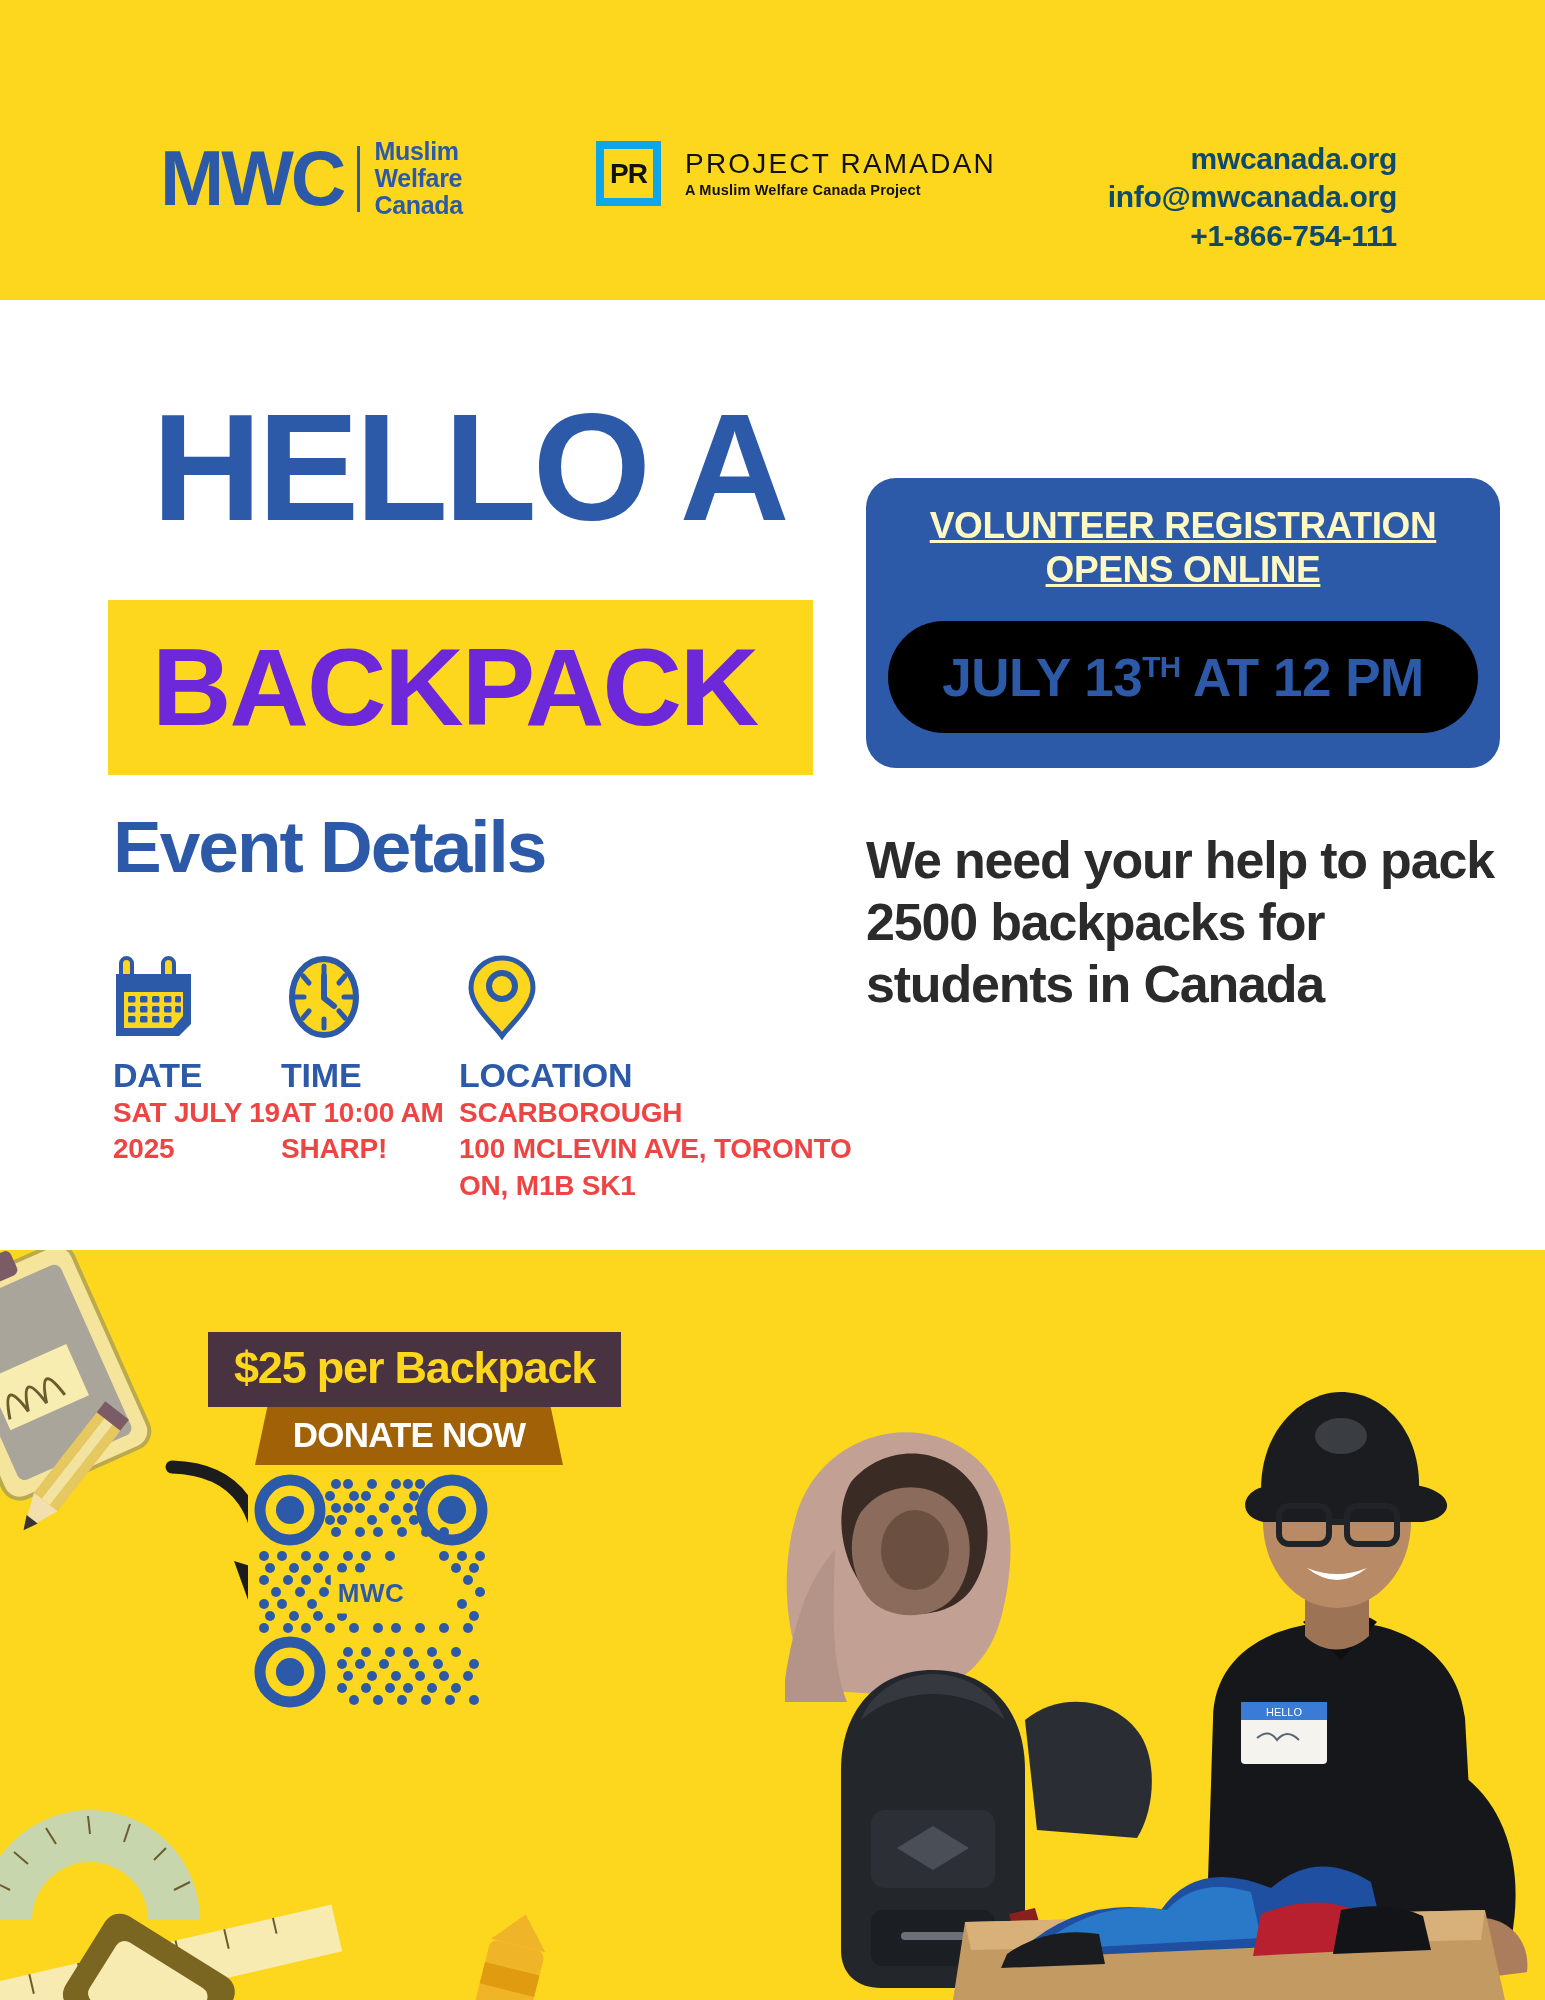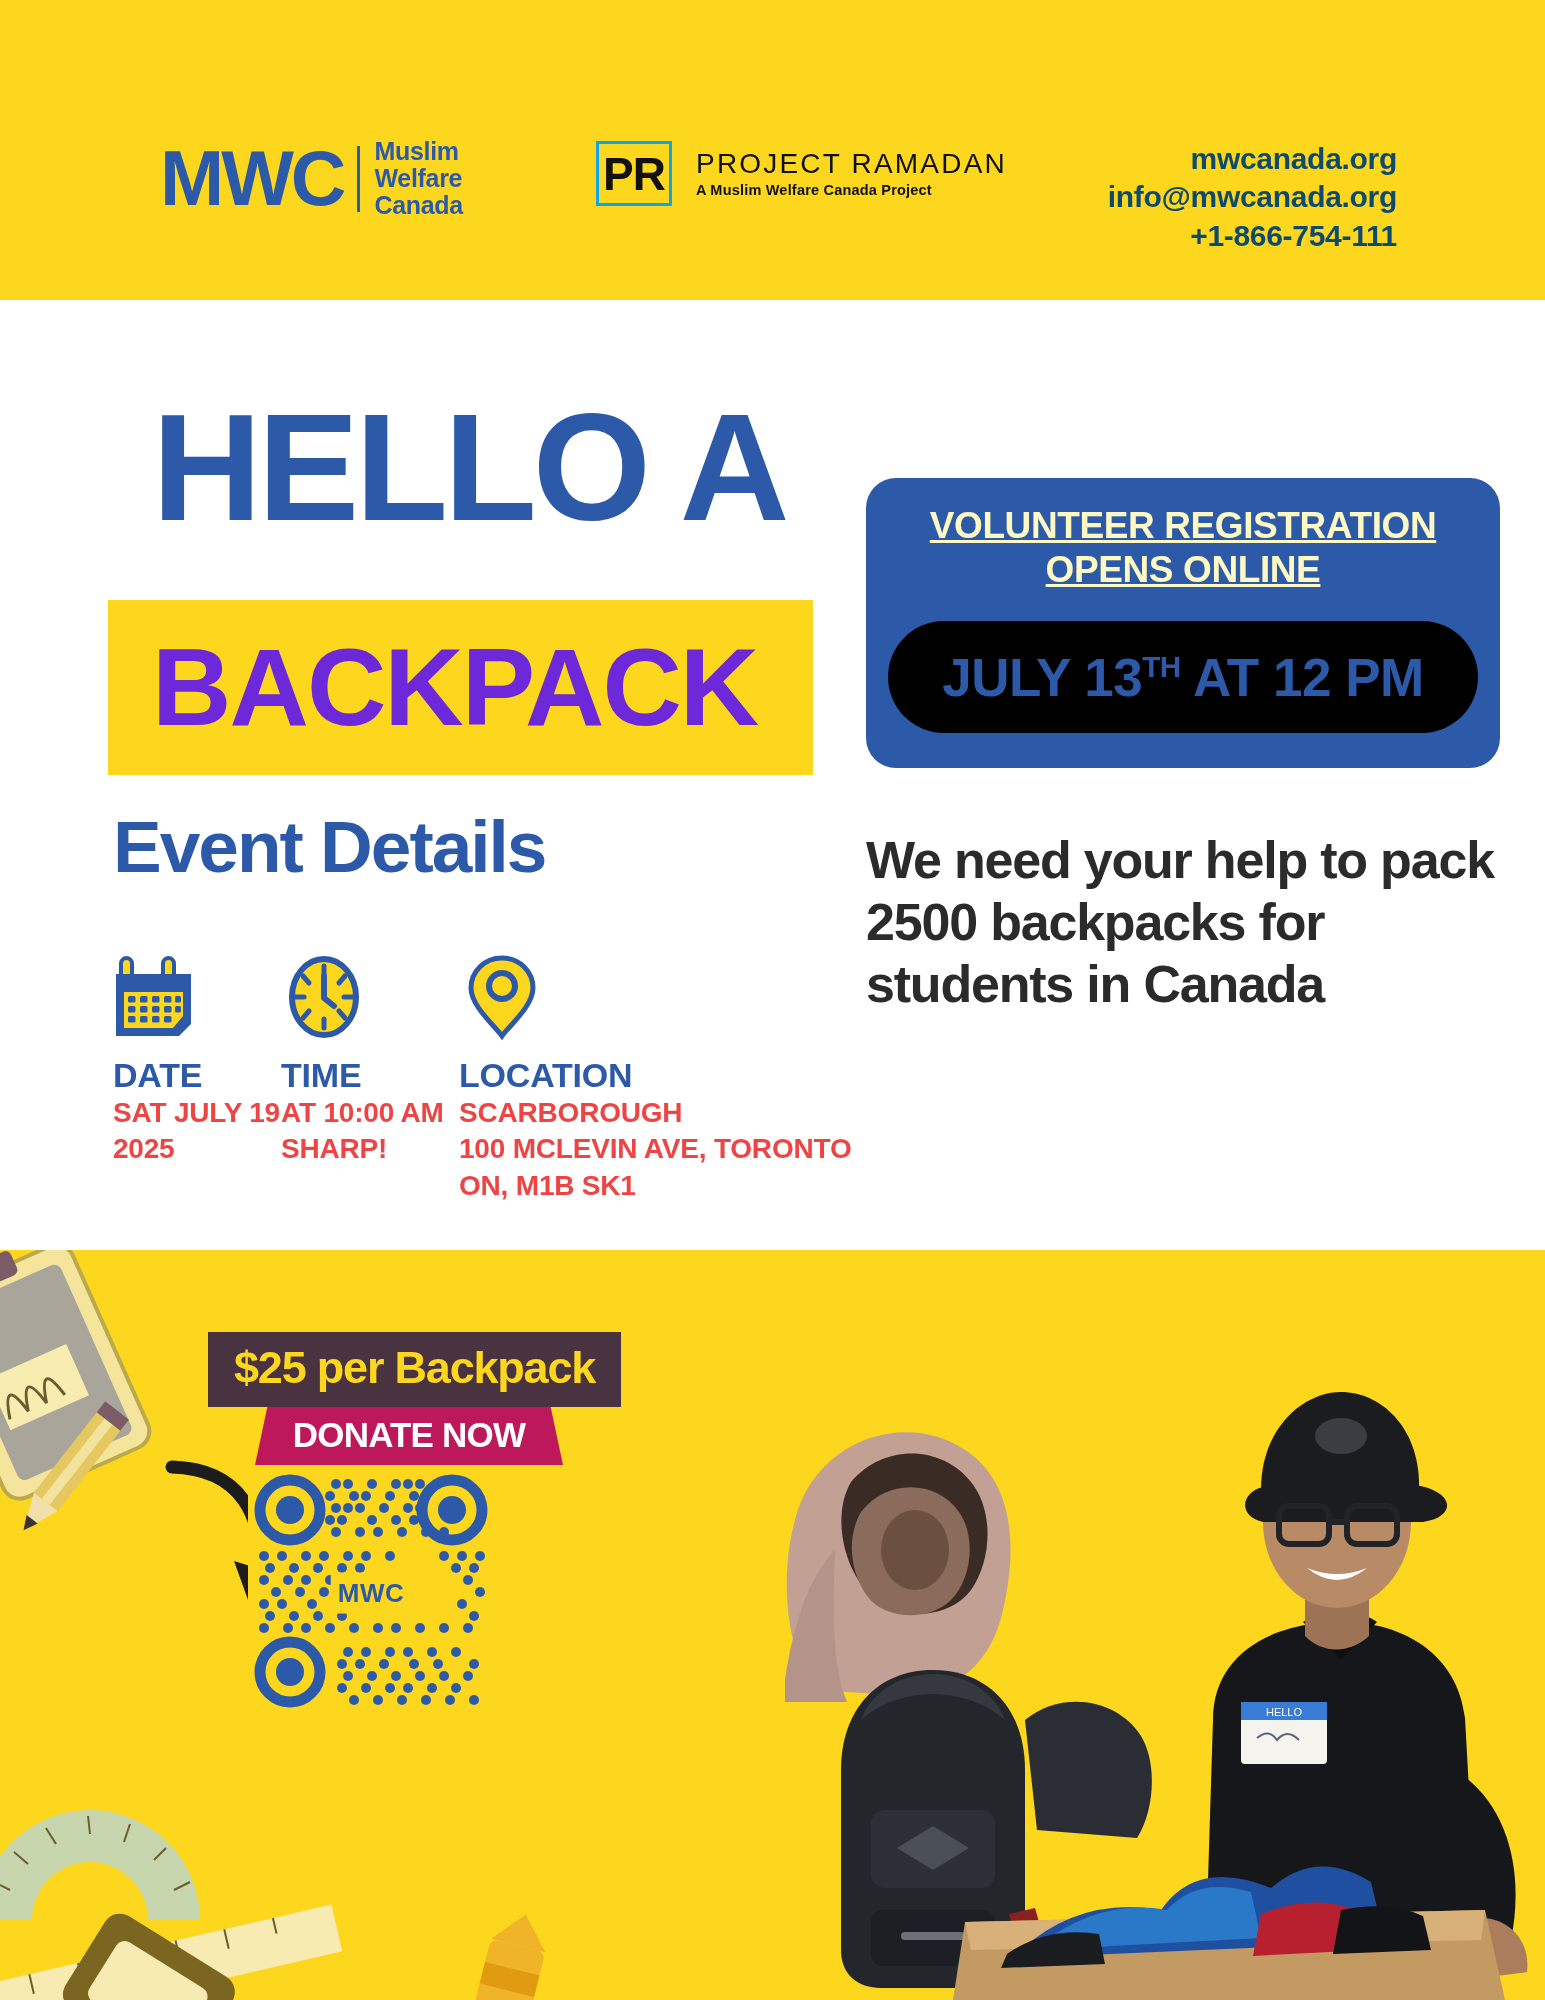--- a/index.html
+++ b/index.html
@@ -49,26 +49,26 @@
     font-size: 25px;
     line-height: 1.08;
     letter-spacing: -0.3px;
   }
 
   .logo-pr {
     position: absolute; left: 596px; top: 141px;
     display: flex; align-items: center;
   }
   .pr-box {
-    width: 76px; height: 65px;
-    border: 3px solid #0ea5e9;
+    width: 65px; height: 65px;
+    border: 8px solid #0ea5e9;
     display: flex; align-items: center; justify-content: center;
     color: #111111;
     font-weight: 900;
-    font-size: 46px;
+    font-size: 28px;
     letter-spacing: -1px;
     line-height: 1;
   }
   .pr-text { margin-left: 24px; }
   .pr-title {
     color: #111111;
     font-size: 28px;
     letter-spacing: 2.2px;
     font-weight: 400;
     line-height: 1.1;
@@ -216,21 +216,21 @@
     color: #fdd61e;
     font-weight: 900;
     font-size: 45px;
     letter-spacing: -1.2px;
     line-height: 1;
     white-space: nowrap;
   }
   .donate-banner {
     margin-left: 47px;
     width: 308px;
-    background: #be185d;
+    background: #a16207;
     clip-path: polygon(4% 0, 96% 0, 100% 100%, 0 100%);
     padding: 10px 0 13px 0;
     text-align: center;
   }
   .donate-banner-text {
     color: #ffffff;
     font-weight: 900;
     font-size: 35px;
     letter-spacing: -0.8px;
     line-height: 1;

